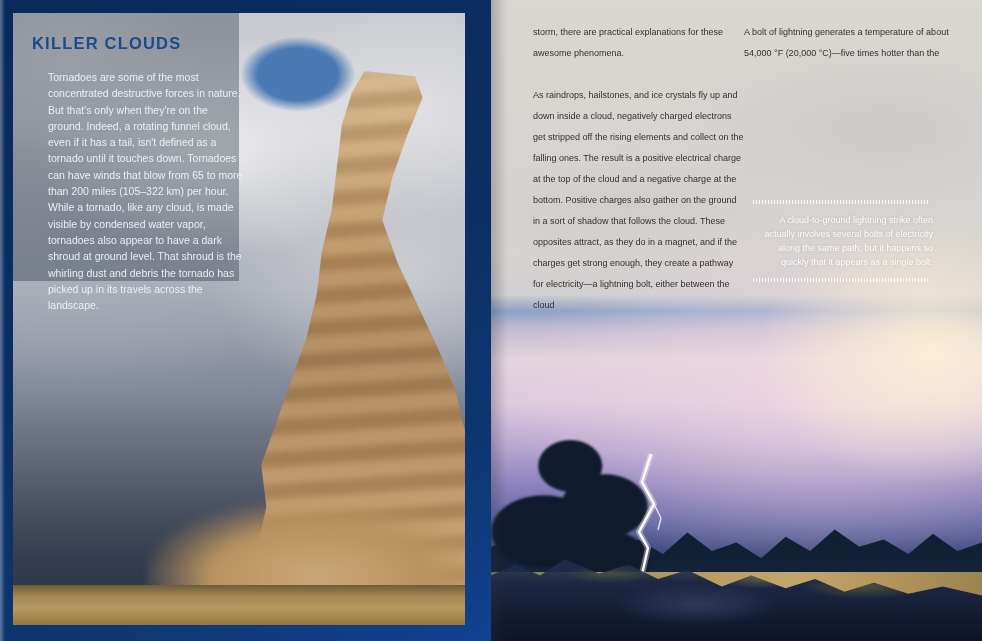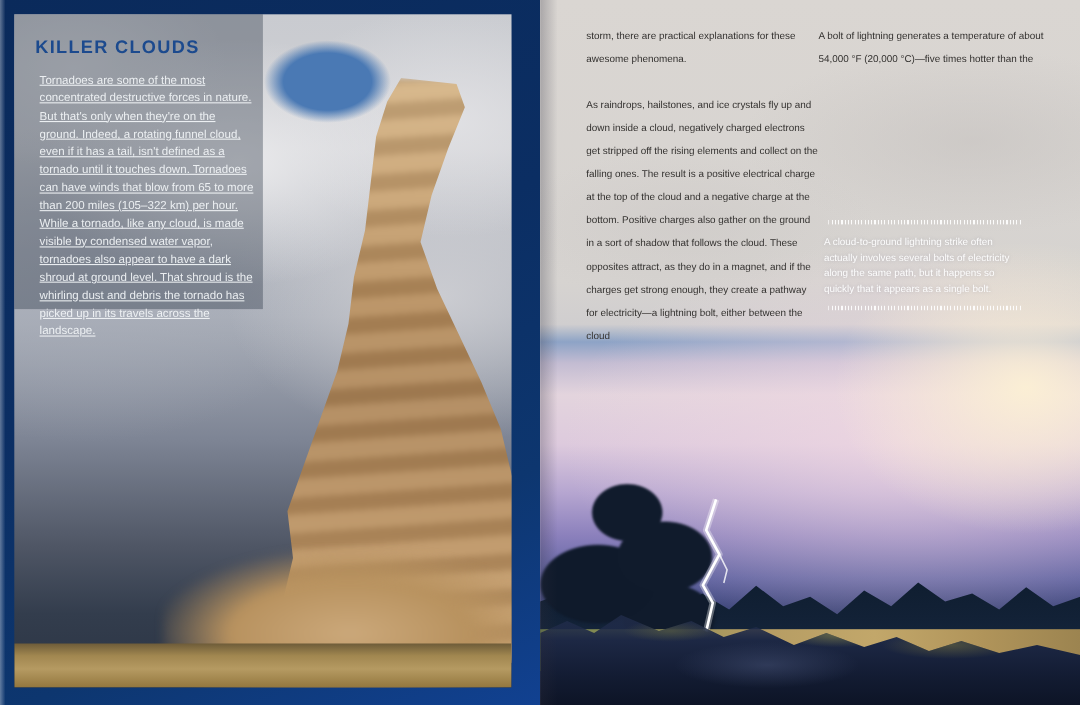--- a/index.html
+++ b/index.html
@@ -57,24 +57,23 @@
     position: absolute; left: 13px; top: 13px; width: 226px; height: 268px;
     background: rgba(36,46,64,0.36);
     padding: 21px 15px 0 19px;
   }
   .killer-panel h1 {
     margin: 0 0 12px 0;
     font-size: 16.5px; font-weight: 600; letter-spacing: 1.2px;
     color: #1c4a8e;
   }
   .killer-panel p {
-    margin: 4px; width: 196px;
+    margin: 16px; width: 196px;
     font-size: 10.5px; line-height: 16.3px;
     color: rgba(242,245,248,0.93);
-    text-decoration: underline;
   }
 
   
   .page-right {
     position: relative; width: 491px; height: 641px; flex: none; overflow: hidden;
     background:
       radial-gradient(ellipse 250px 190px at 90% 55%, rgba(252,240,212,0.95), rgba(252,240,212,0) 70%),
       radial-gradient(ellipse 300px 120px at 80% 20%, rgba(192,188,186,0.45), rgba(192,188,186,0) 70%),
       radial-gradient(ellipse 240px 100px at 28% 32%, rgba(200,196,194,0.4), rgba(200,196,194,0) 70%),
       radial-gradient(ellipse 420px 240px at 68% 62%, rgba(240,216,226,0.75), rgba(240,216,226,0) 75%),
@@ -118,21 +117,21 @@
   .text-col {
     position: absolute; top: 22px; z-index: 5;
     font-size: 9px; line-height: 21px; color: #33312f;
   }
   .text-col p { margin: 0 0 21px 0; }
   .col-1 { left: 42px; width: 212px; }
   .col-2 { left: 253px; width: 215px; }
 
   .callout {
     position: absolute; left: 252px; top: 200px; width: 196px; z-index: 5;
-    text-align: left;
+    text-align: right;
   }
   .callout .tick-row {
     height: 4px; margin: 0 10px;
     background: repeating-linear-gradient(90deg, rgba(255,255,255,0.92) 0 1px, rgba(255,255,255,0) 1px 3px);
   }
   .callout .tick-top { margin-bottom: 9px; }
   .callout .tick-bottom { margin-top: 9px; }
   .callout p {
     margin: 0; padding: 0 6px;
     font-size: 9px; line-height: 14px;

